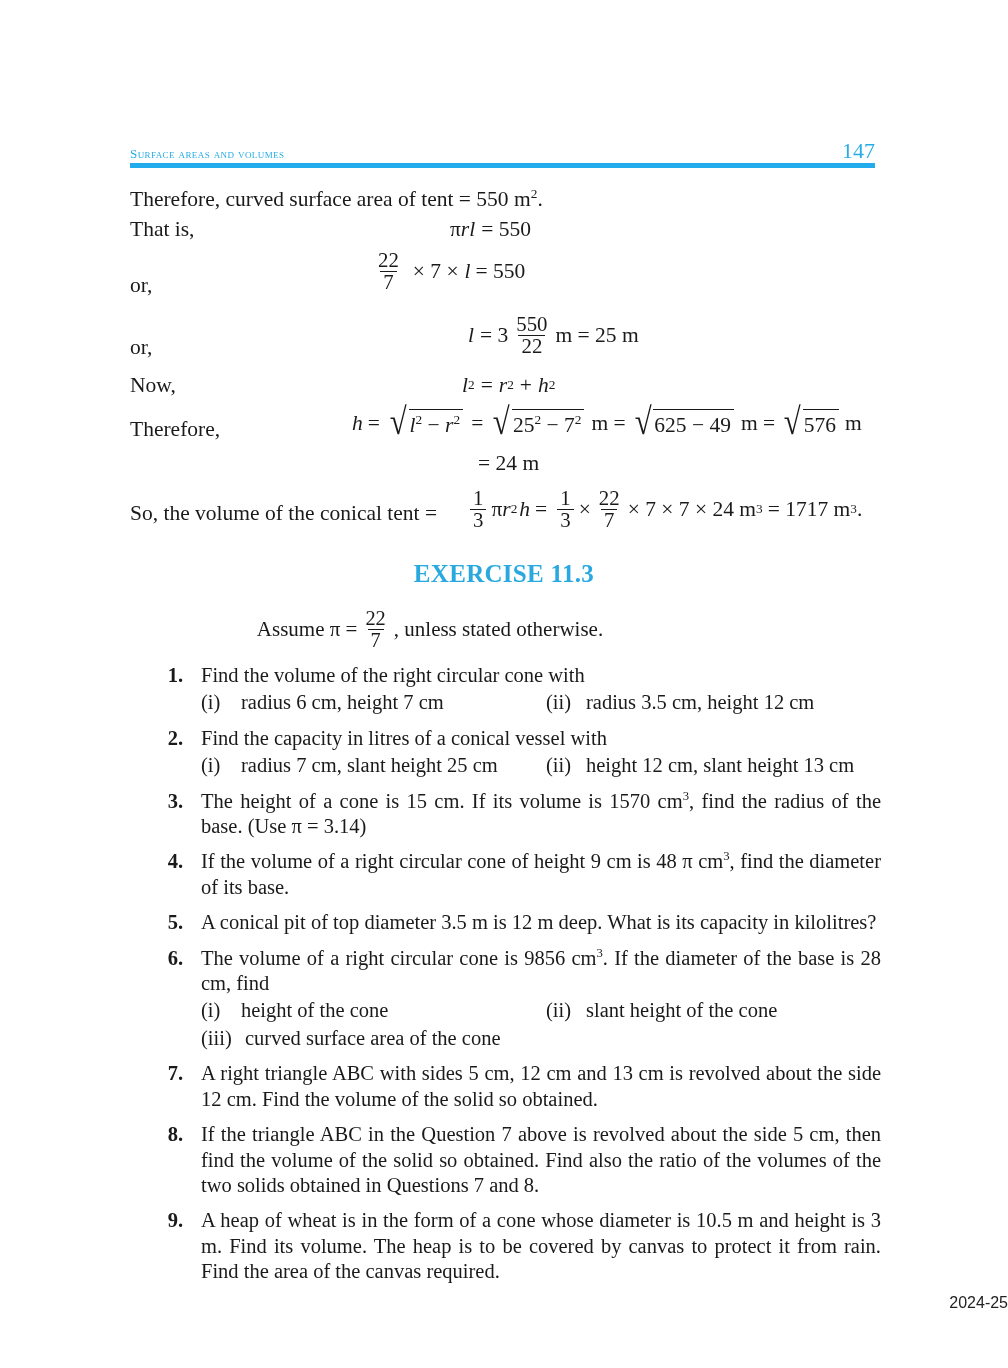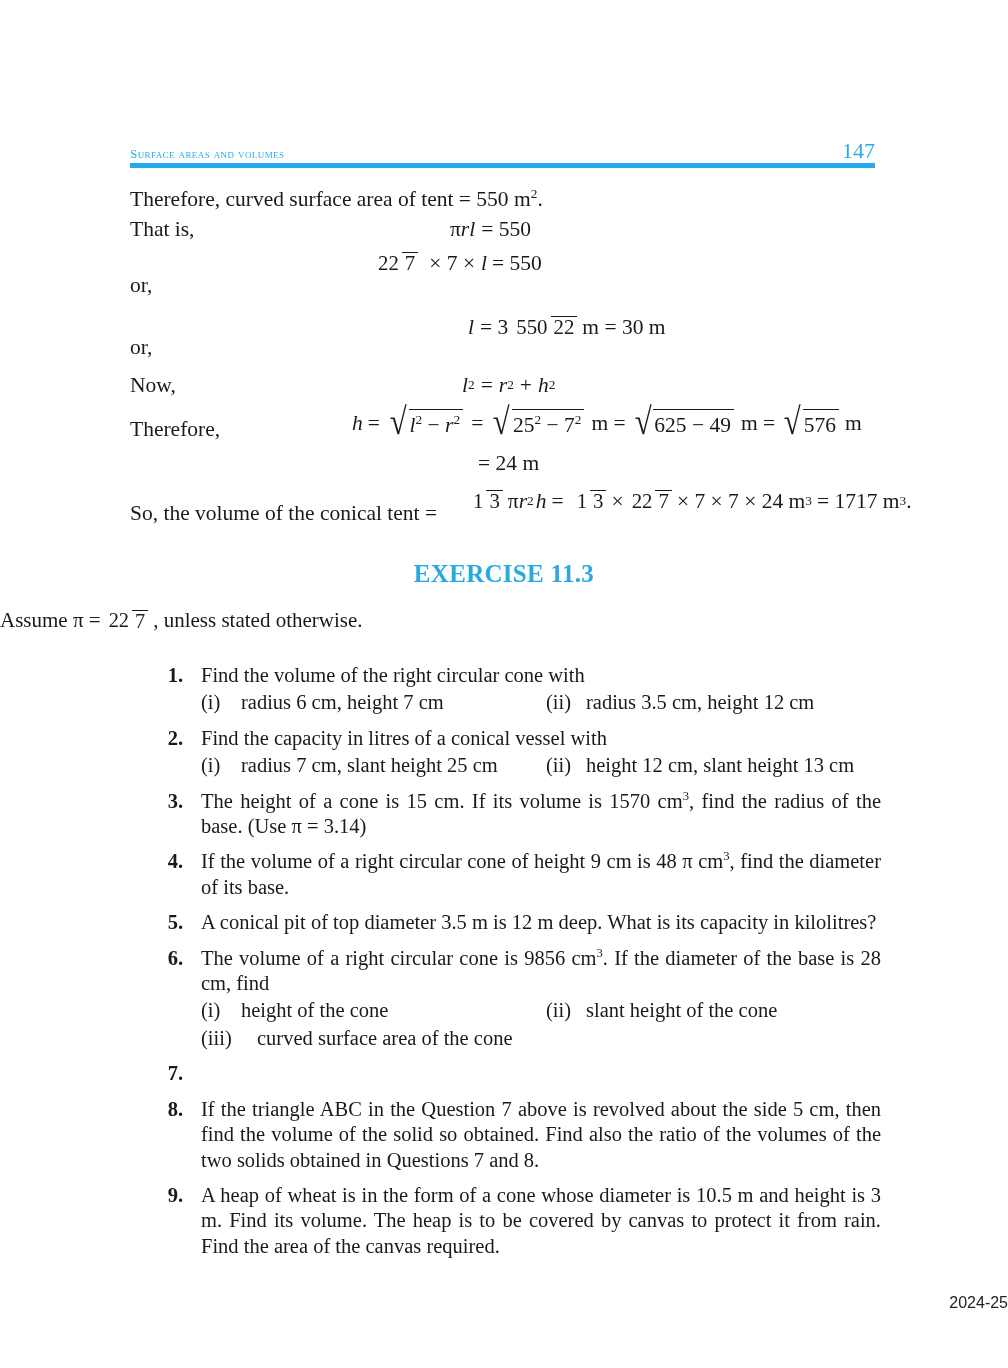--- a/index.html
+++ b/index.html
@@ -77,20 +77,21 @@
     display: flex;
     align-items: center;
   }
 
   i, .it { font-style: italic; }
   sup { font-size: 0.62em; vertical-align: super; line-height: 0; }
 
   
   .frac {
     display: inline-flex;
+    flex-direction: column;
     align-items: center;
     vertical-align: middle;
     margin: 0 5px;
     line-height: 1.02;
     font-size: 0.97em;
   }
   .frac .num { padding: 0 3px; }
   .frac .den { padding: 0 3px; border-top: 1.6px solid #1a1a1a; }
 
   
@@ -124,20 +125,21 @@
     color: #29A9E0;
     font-weight: bold;
     font-size: 25px;
     letter-spacing: 0.3px;
   }
   .assume {
     position: absolute;
     left: 0;
     top: 608px;
     width: 860px;
+    text-align: center;
     font-size: 21px;
   }
   .assume .inner {
     display: inline-flex;
     align-items: center;
   }
 
   
   .qlist {
     position: absolute;
@@ -176,21 +178,21 @@
   .sub {
     display: flex;
     align-items: flex-start;
   }
   .sub .slabel {
     flex: 0 0 auto;
     width: 40px;
   }
   .sub-a { width: 345px; }
   .sub-b { width: 320px; }
-  .subfull { display: flex; margin-top: 2px; gap: 12px; }
+  .subfull { display: flex; margin-top: 2px; }
   .subfull .slabel { flex: 0 0 auto; width: 44px; }
 
   
   .footer {
     position: absolute;
     left: 0;
     top: 1294px;
     width: 1008px;
     text-align: right;
     font-family: "Liberation Sans", "DejaVu Sans", sans-serif;
@@ -242,21 +244,21 @@
 
     <div class="mline" style="height:64px;">
       <span class="mlabel" style="position:relative;top:26px;">or,</span>
       <span class="mbody" style="left:468px;top:6px;">
         <i>l</i>
         <span style="margin-left:6px;">= 3</span>
         <span class="frac">
           <span class="num">550</span>
           <span class="den">22</span>
         </span>
-        <span>m = 30 m</span>
+        <span>m = 25 m</span>
       </span>
     </div>
 
     <div class="mline" style="height:34px;">
       <span class="mlabel">Now,</span>
       <span class="mbody" style="left:462px;">
         <i>l</i>
           <sup>2</sup>
         <span class="eq-space"></span>
           <span>=</span>
@@ -421,20 +423,21 @@
         </span>
         <span class="subfull">
           <span class="slabel">(iii)</span>
           <span>curved surface area of the cone</span>
         </span>
       </div>
     </div>
 
     <div class="qitem">
       <div class="qnum">7.</div>
+      <div class="qtext">A right triangle ABC with sides 5 cm, 12 cm and 13 cm is revolved about the side 12 cm. Find the volume of the solid so obtained.</div>
     </div>
 
     <div class="qitem">
       <div class="qnum">8.</div>
       <div class="qtext">If the triangle ABC in the Question 7 above is revolved about the side 5 cm, then find the volume of the solid so obtained. Find also the ratio of the volumes of the two solids obtained in Questions 7 and 8.</div>
     </div>
 
     <div class="qitem">
       <div class="qnum">9.</div>
       <div class="qtext">A heap of wheat is in the form of a cone whose diameter is 10.5 m and height is 3 m. Find its volume. The heap is to be covered by canvas to protect it from rain. Find the area of the canvas required.</div>

